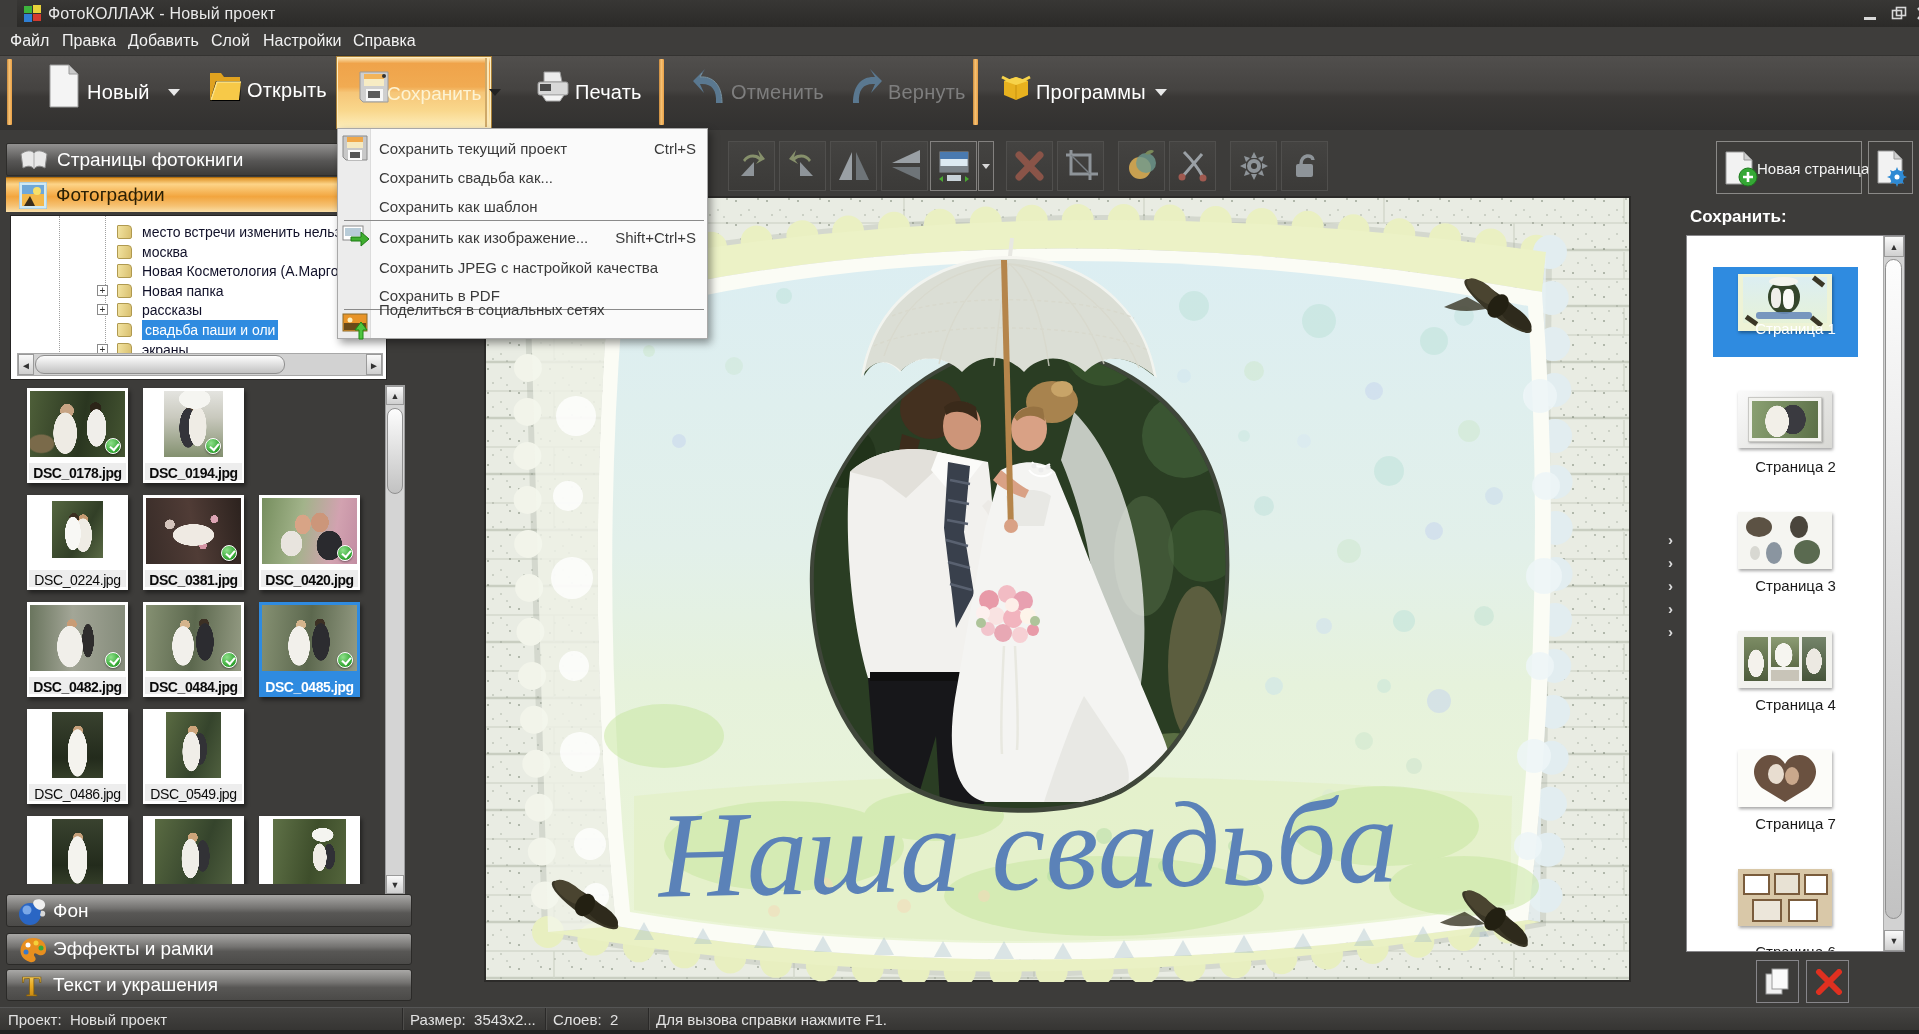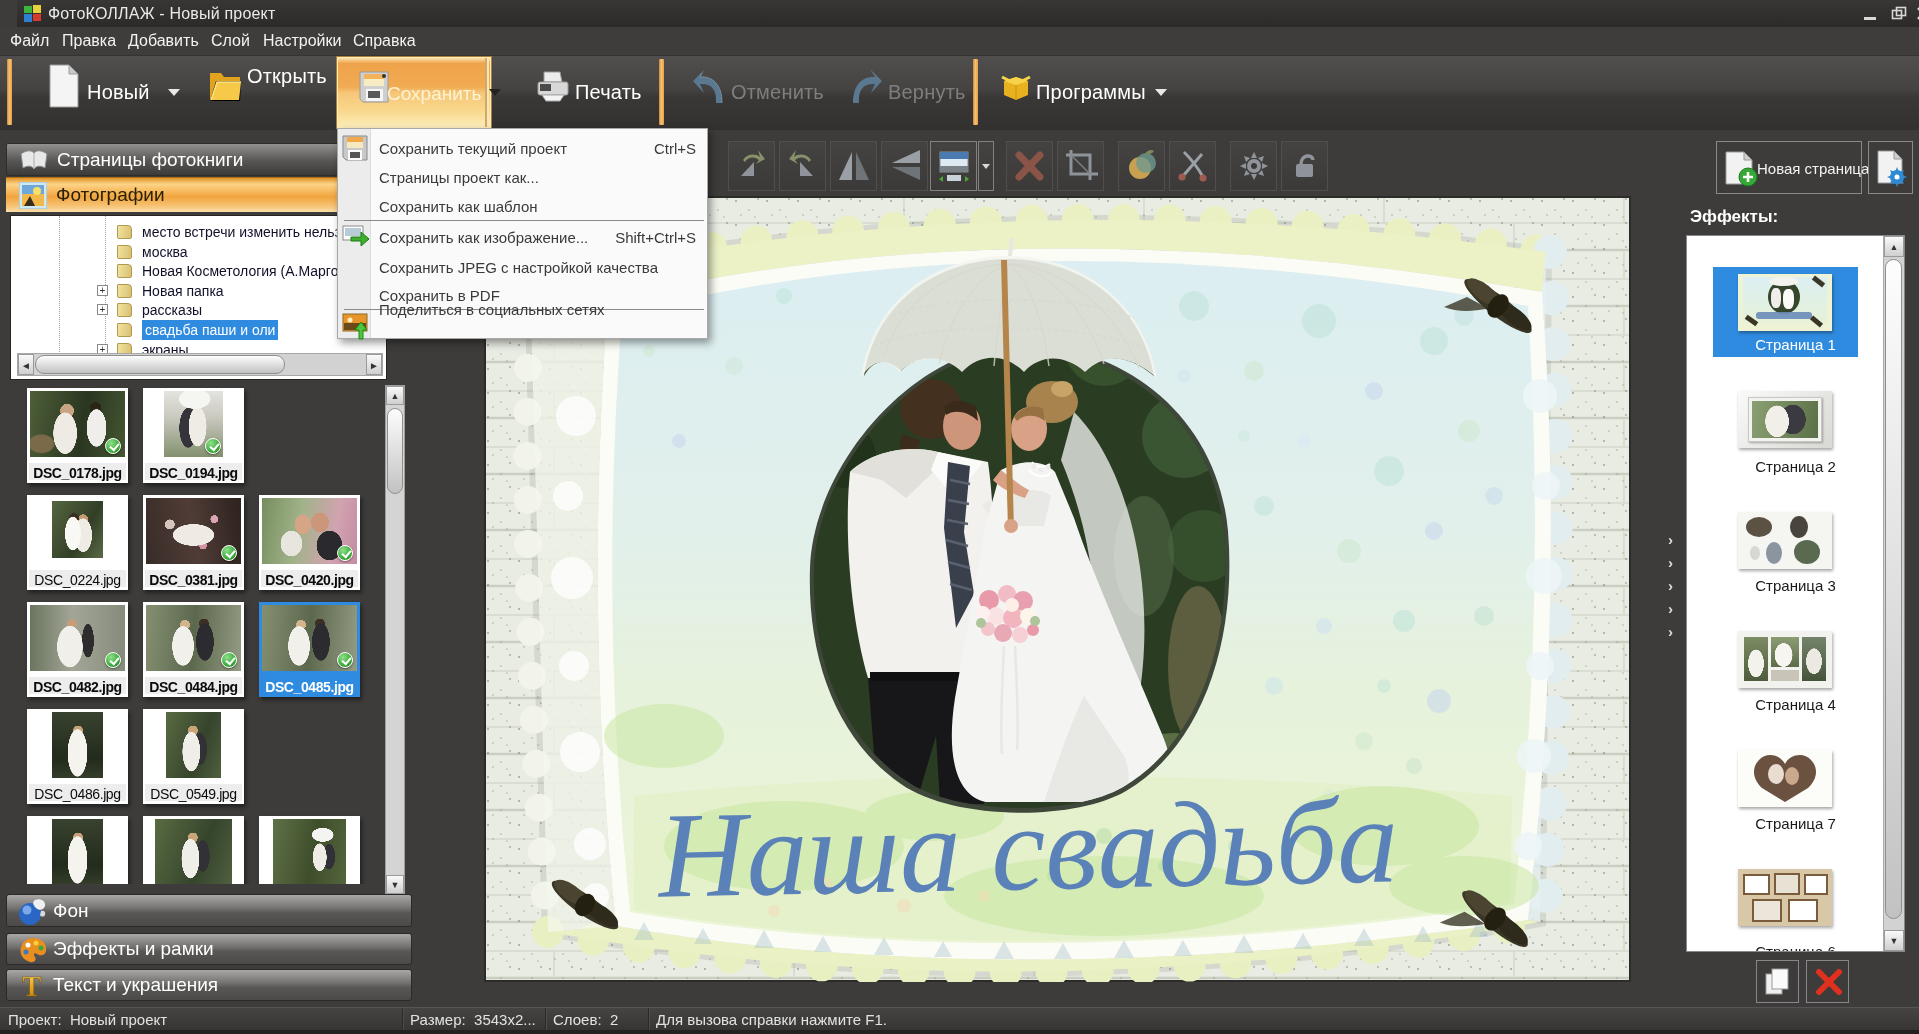--- a/index.html
+++ b/index.html
@@ -61,21 +61,21 @@
     </svg>
  <span class="tbtxt" style="left:87px;top:25px">Новый</span>
  <div class="darr" style="left:168px;top:33px"></div>
 
  <svg class="abs" style="left:208px;top:11px" width="34" height="38">
       <path d="M2 6 L13 6 L16 10 L32 10 L32 34 L2 34 Z" fill="#e0a21f"></path>
       <path d="M2 34 L8 14 L33 14 L32 34 Z" fill="linear"></path>
       <path d="M3 33 L9 15 L33 15 L31 33 Z" fill="#f7c948"></path>
       <path d="M3 33 L9 15 L33 15" fill="none" stroke="#fde489" stroke-width="1.5"></path>
     </svg>
- <span class="tbtxt" style="left:247px;top:9px">Открыть</span>
+ <span class="tbtxt" style="left:247px;top:23px">Открыть</span>
 
  <div id="savebtn">
   <svg class="abs" style="left:21px;top:13px" width="32" height="34">
         <path d="M2 2 L30 2 L30 32 L5 32 L2 29 Z" fill="#cfcfcf" stroke="#9a9a9a"></path>
         <rect x="6" y="4" width="20" height="12" fill="#f7ecc4"></rect>
         <rect x="6" y="4" width="20" height="5" fill="#f2b45a"></rect>
         <rect x="8" y="19" width="17" height="12" fill="#f6f6f6"></rect>
         <rect x="10" y="21" width="12" height="7" fill="#5a5a5a"></rect>
         <circle cx="26" cy="6" r="2" fill="#333"></circle>
       </svg>
@@ -615,36 +615,36 @@
       <ellipse cx="0" cy="0" rx="9" ry="13" fill="#232012"></ellipse>
       <path d="M-4 10 C -18 26 -28 34 -40 38 L -28 14 Z" fill="#3a3626" opacity=".8"></path>
     </g>
 </svg>
 
 <style>
 .pgcap{position:absolute;width:100%;text-align:center;font-size:15px;color:#1a1a1a}
 .minithumb{position:absolute;left:51px;width:94px;height:57px;box-shadow:1px 2px 3px rgba(0,0,0,.35)}
 .rbtn{position:absolute;top:960px;width:43px;height:43px;border:1px solid #87868a;background:#3d3c3a}
 </style>
-<span class="abs" style="left:1690px;top:207px;color:#fff;font-weight:bold;font-size:17px">Эффекты:</span>
+<span class="abs" style="left:1690px;top:207px;color:#fff;font-weight:bold;font-size:17px">Сохранить:</span>
 <span class="abs" style="left:1668px;top:528px;color:#ddd;font-size:15px;font-weight:bold;line-height:23px">›<br>›<br>›<br>›<br>›</span>
 <div class="abs" id="pagelist" style="left:1686px;top:235px;width:219px;height:717px;background:#fff;border:1px solid #88878a;overflow:hidden">
  <div class="abs" style="left:26px;top:31px;width:145px;height:90px;background:#2f8be0"></div>
  <div class="minithumb" style="top:38px;background:#eef3d6">
    <div class="abs" style="left:5px;top:3px;width:84px;height:46px;background:linear-gradient(#dceef2,#e6f2d8)"></div>
    <div class="abs" style="left:30px;top:6px;width:32px;height:34px;border-radius:50%;background:#35462c"></div>
    <div class="abs" style="left:33px;top:14px;width:10px;height:20px;border-radius:40%;background:#efeeea"></div>
    <div class="abs" style="left:45px;top:15px;width:11px;height:20px;border-radius:40%;background:#fafaf6"></div>
    <div class="abs" style="left:31px;top:3px;width:29px;height:9px;border-radius:50%;background:#f4f4ee"></div>
    <div class="abs" style="left:18px;top:38px;width:56px;height:7px;border-radius:3px;background:#6a8cba;opacity:.9"></div>
    <div class="abs" style="left:74px;top:5px;width:13px;height:5px;background:#3a3626;transform:rotate(38deg)"></div>
    <div class="abs" style="left:7px;top:44px;width:13px;height:5px;background:#3a3626;transform:rotate(35deg)"></div>
    <div class="abs" style="left:72px;top:45px;width:13px;height:5px;background:#3a3626;transform:rotate(40deg)"></div>
  </div>
- <div class="pgcap" style="top:100px;color:#fff">Страница 1</div>
+ <div class="pgcap" style="top:84px;color:#fff">Страница 1</div>
  <div class="minithumb" style="top:155px;background:linear-gradient(135deg,#fafafa,#d8d8d4)">
    <div class="abs" style="left:10px;top:6px;width:74px;height:45px;background:#f2f2ee;border:1px solid #c8c8c4;box-shadow:1px 1px 2px rgba(0,0,0,.3)"></div>
    <div class="abs" style="left:14px;top:10px;width:66px;height:37px;background:radial-gradient(12px 16px at 38% 55%,#f2efe8 97%,transparent),radial-gradient(13px 15px at 62% 50%,#3a3a40 97%,transparent),linear-gradient(100deg,#8aa072,#5c7048)"></div>
  </div>
  <div class="pgcap" style="top:222px">Страница 2</div>
  <div class="minithumb" style="top:276px;background:#f5f5f1">
    <div class="abs" style="left:8px;top:5px;width:26px;height:20px;border-radius:50%;background:#5c5244"></div>
    <div class="abs" style="left:52px;top:4px;width:18px;height:22px;border-radius:50%;background:#4a453c"></div>
    <div class="abs" style="left:28px;top:30px;width:16px;height:22px;border-radius:50%;background:#8a95a0"></div>
    <div class="abs" style="left:56px;top:28px;width:26px;height:24px;border-radius:50%;background:#5a6a50"></div>
@@ -697,21 +697,21 @@
  <div class="abs" style="left:0;top:0;width:33px;height:209px;background:#ececec;border-right:1px solid #dcdcdc"></div>
  <svg class="abs" style="left:4px;top:6px" width="26" height="26">
       <path d="M1 1 L25 1 L25 25 L4 25 L1 22 Z" fill="#c8c8c8" stroke="#8a8a8a"></path>
       <rect x="5" y="2" width="16" height="11" fill="#f5e9c0"></rect>
       <rect x="5" y="2" width="16" height="5" fill="#f0a84a"></rect>
       <rect x="6" y="15" width="14" height="10" fill="#fafafa"></rect>
       <rect x="8" y="17" width="10" height="6" fill="#555"></rect>
     </svg>
  <span class="abs" style="left:41px;top:11px">Сохранить текущий проект</span>
     <span class="abs" style="right:11px;top:11px">Ctrl+S</span>
- <span class="abs" style="left:41px;top:40px">Страницы проект как...</span>
+ <span class="abs" style="left:41px;top:40px">Сохранить свадьба как...</span>
  <span class="abs" style="left:41px;top:69px">Сохранить как шаблон</span>
  <div class="abs" style="left:6px;top:91px;width:360px;height:1px;background:#8a8a8a"></div>
  <svg class="abs" style="left:3px;top:95px" width="29" height="27">
       <rect x="2" y="2" width="20" height="14" fill="#fff" stroke="#8a8a8a"></rect>
       <rect x="4" y="4" width="16" height="8" fill="#b8ccd8"></rect>
       <path d="M10 17 L10 13 L20 13 L20 8 L28 15 L20 22 L20 17 Z" fill="#3fae2f" stroke="#1d7a14"></path>
     </svg>
  <span class="abs" style="left:41px;top:100px">Сохранить как изображение...</span>
     <span class="abs" style="right:11px;top:100px">Shift+Ctrl+S</span>
  <span class="abs" style="left:41px;top:130px">Сохранить JPEG с настройкой качества</span>

